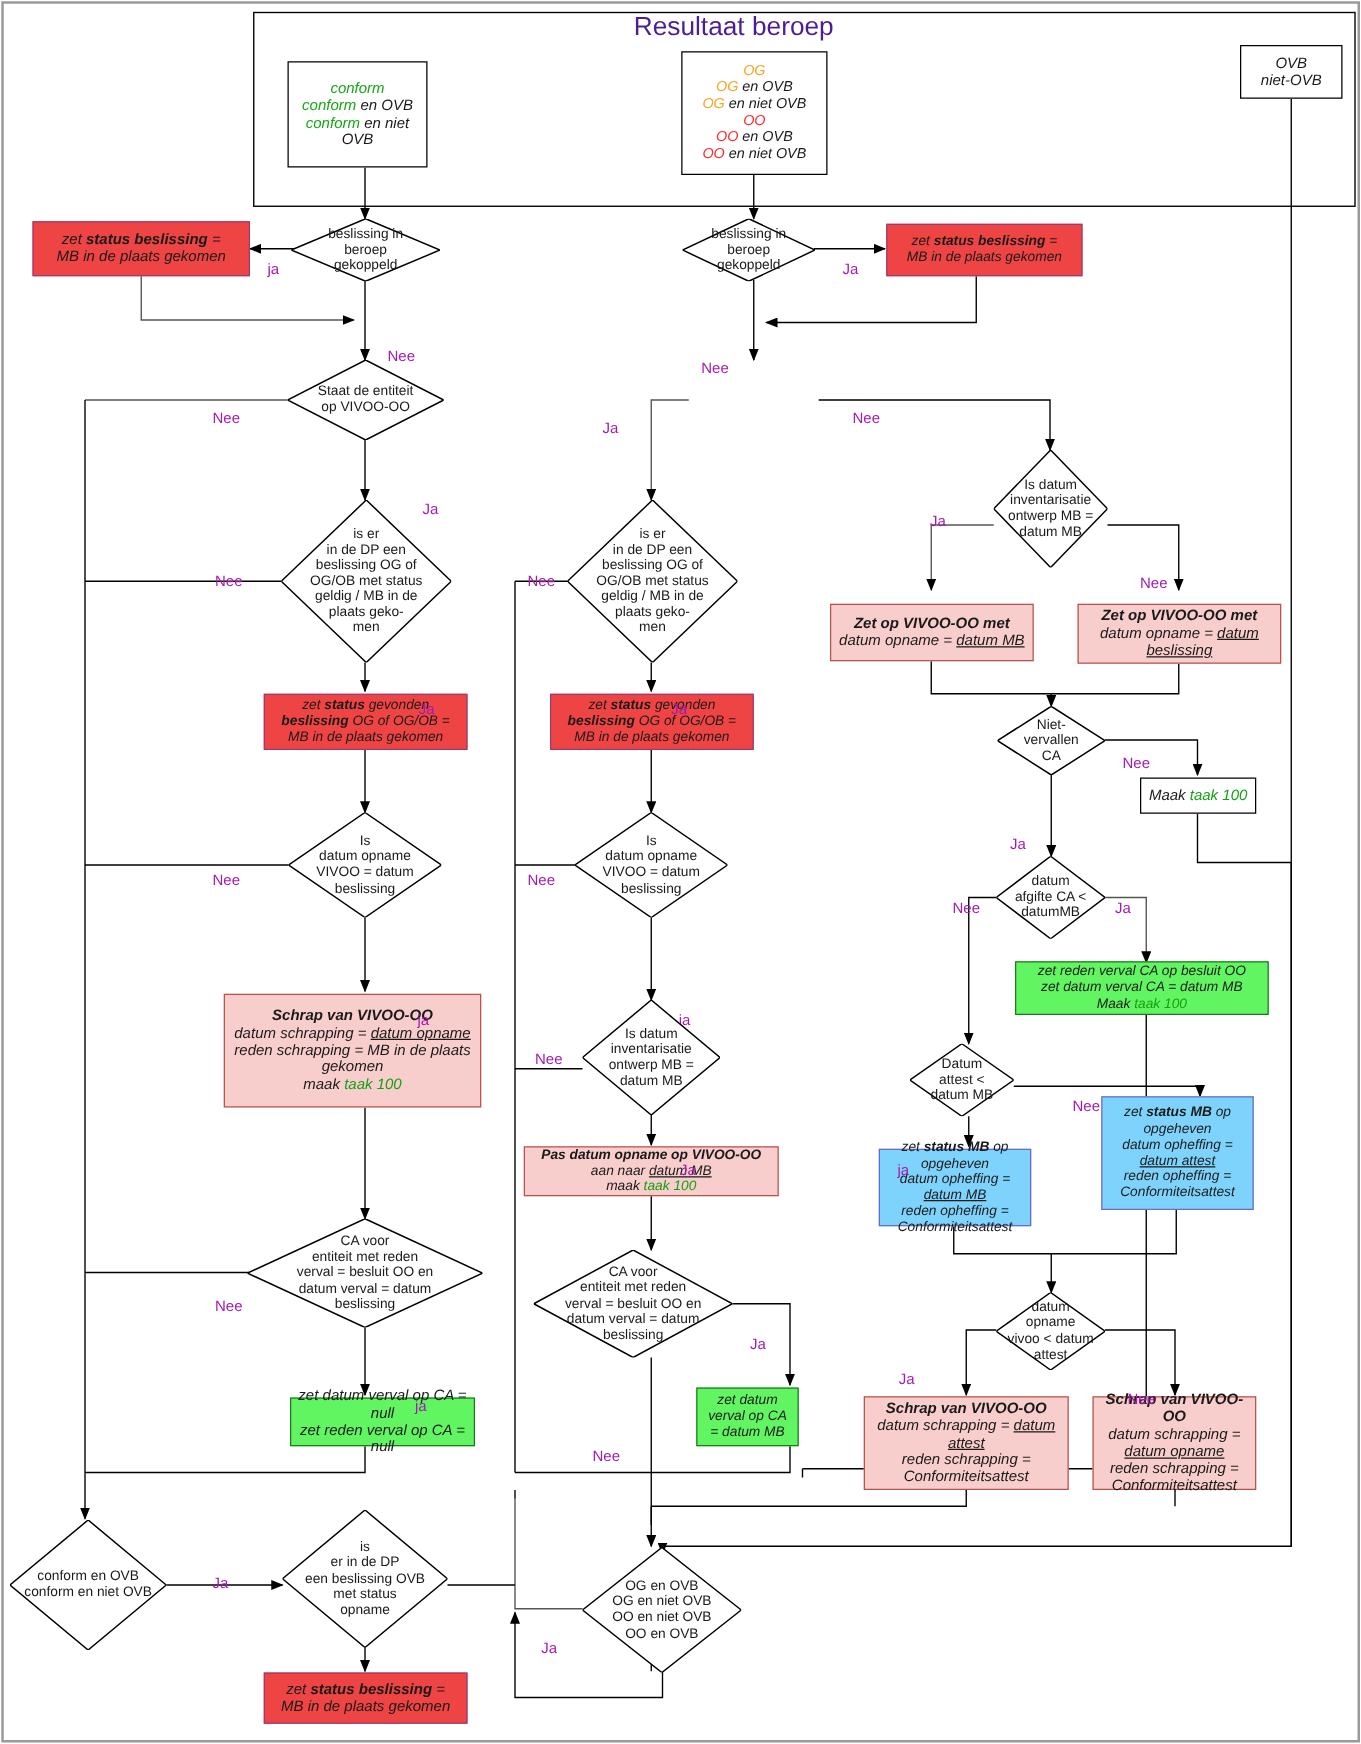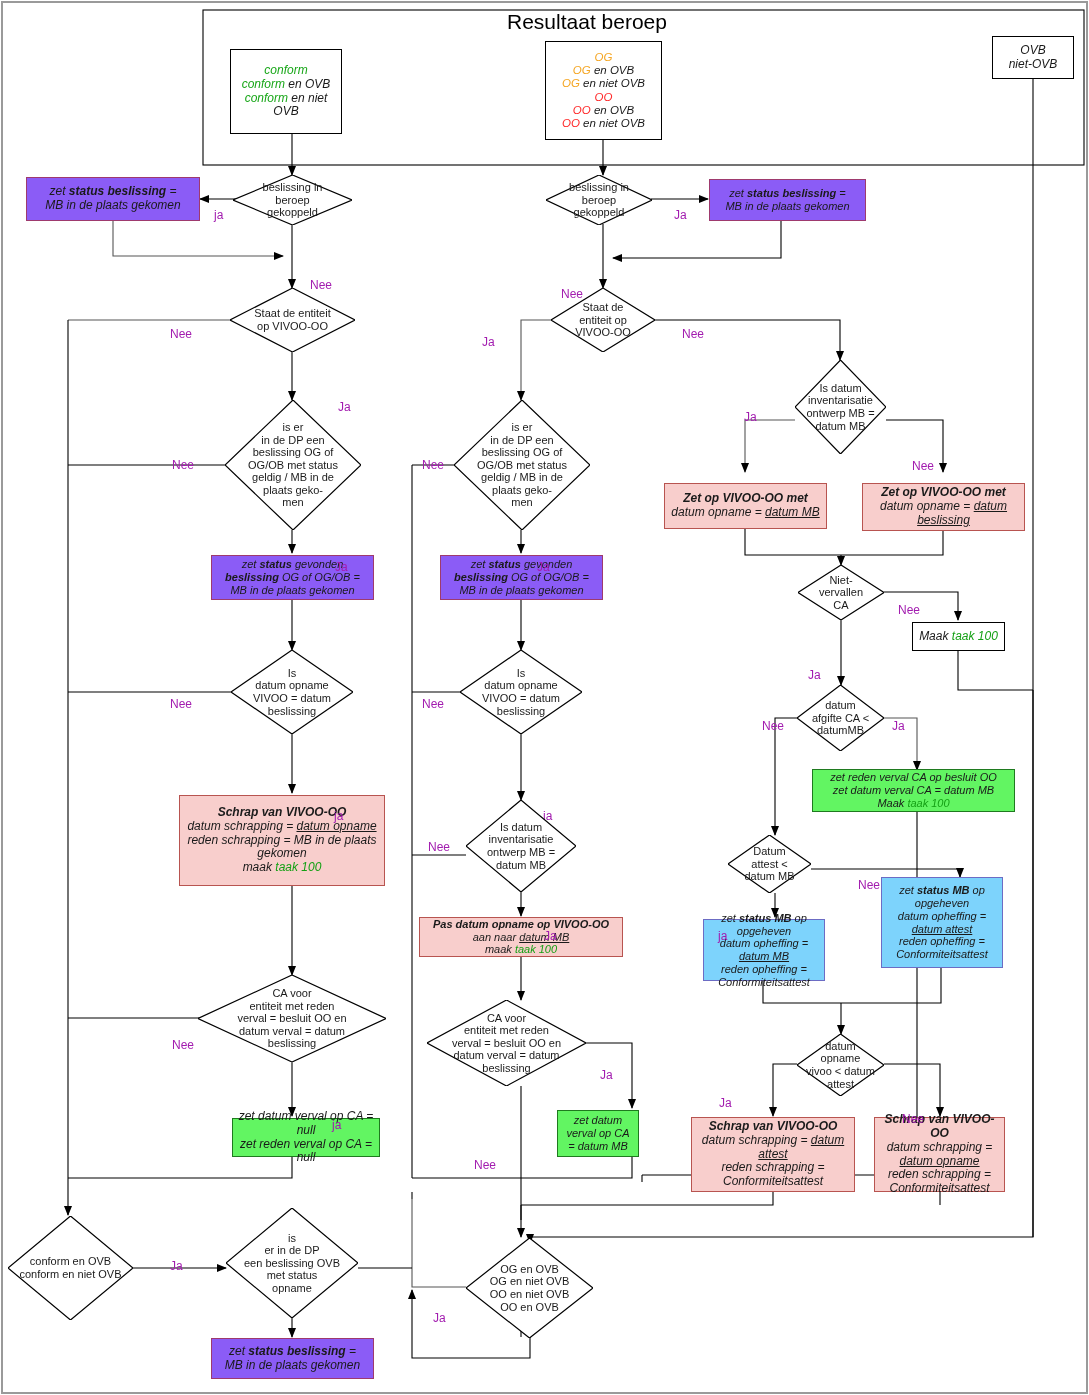--- a/index.html
+++ b/index.html
@@ -2,30 +2,30 @@
 <html><head>
 <meta charset="utf-8">
 <style>
   html,body{margin:0;padding:0;background:#ffffff;}
   body{font-family:"Liberation Sans", sans-serif;}
   #canvas{position:relative;width:1089px;height:1395px;background:#fff;overflow:hidden;}
   svg.layer{position:absolute;left:0;top:0;width:1089px;height:1395px;pointer-events:none;}
   .node{position:absolute;box-sizing:border-box;display:flex;align-items:center;justify-content:center;text-align:center;line-height:1.16;color:#1a1a1a;}
   .rect{border:1px solid #000;background:#fff;}
   .txt{width:100%;padding:1px 2px;font-style:italic;}
-  .pink{background:#8b5cf6;border:1px solid #9e3a6e;}
+  .pink{background:#ef4444;border:1px solid #9e3a6e;}
   .red{background:#f8cecc;border:1px solid #b85450;}
   .green{background:#62f562;border:1px solid #1f7a1f;}
   .purple{background:#7dd3fc;border:1px solid #6c6cc4;}
   .white{background:#fff;border:1px solid #000;}
   .dia{position:absolute;display:flex;align-items:center;justify-content:center;text-align:center;color:#1a1a1a;line-height:1.14;}
   .dia>.dtxt{position:relative;z-index:2;width:105%;}
   .dia>svg{position:absolute;left:0;top:0;width:100%;height:100%;z-index:1;}
   .lbl{position:absolute;font-size:12px;color:#a21caf;white-space:nowrap;margin-top:32px;}
-  .title{position:absolute;font-size:21px;color:#000000;white-space:nowrap;}
+  .title{position:absolute;font-size:21px;color:#4c1d95;white-space:nowrap;}
   .g{color:#17a617;}
   .o{color:#f5a623;}
   .r{color:#ff2b2b;}
   .gr{color:#14a014;}
   .b{font-weight:bold;}
   .u{text-decoration:underline;}
   .f11{font-size:11px;}
   .f12{font-size:12px;}
   .f115{font-size:11.5px;}
 </style>
@@ -283,30 +283,20 @@
     </div>
   </div>
 
   <div class="node pink" style="left:709px;top:179px;width:157px;height:42px;">
     <div class="txt f11">
       <span>zet </span><span class="b">status beslissing</span><span> =</span><br>
       <span>MB in de plaats gekomen</span>
     </div>
   </div>
 
-  <div class="dia" style="left:551px;top:288px;width:104px;height:64px;">
-    <svg viewBox="0 0 104 64" preserveAspectRatio="none">
-        <polygon points="52,0 104,32 52,64 0,32" fill="#fff" stroke="#000" stroke-width="1.2" vector-effect="non-scaling-stroke"></polygon>
-      </svg>
-    <div class="dtxt f11">
-      <span>Staat de</span><br>
-      <span>entiteit op</span><br>
-      <span>VIVOO-OO</span>
-    </div>
-  </div>
 
   <div class="dia" style="left:454px;top:400px;width:136px;height:130px;">
     <svg viewBox="0 0 136 130" preserveAspectRatio="none">
         <polygon points="68,0 136,65 68,130 0,65" fill="#fff" stroke="#000" stroke-width="1.2" vector-effect="non-scaling-stroke"></polygon>
       </svg>
     <div class="dtxt f11">
       <span>is er</span><br>
       <span>in de DP een</span><br>
       <span>beslissing OG of</span><br>
       <span>OG/OB met status</span><br>

